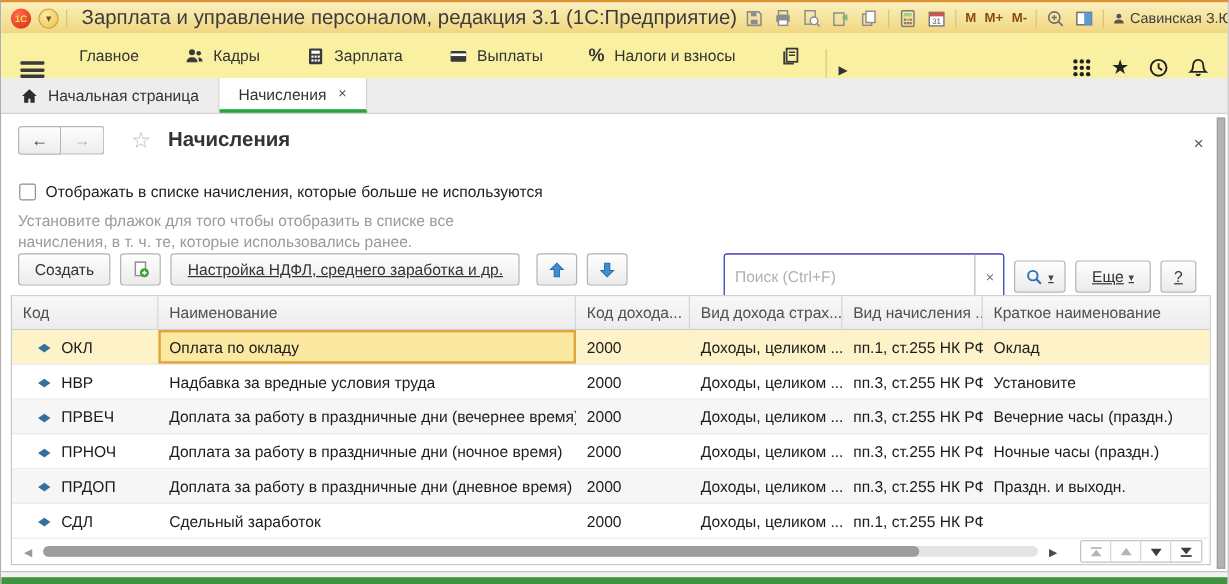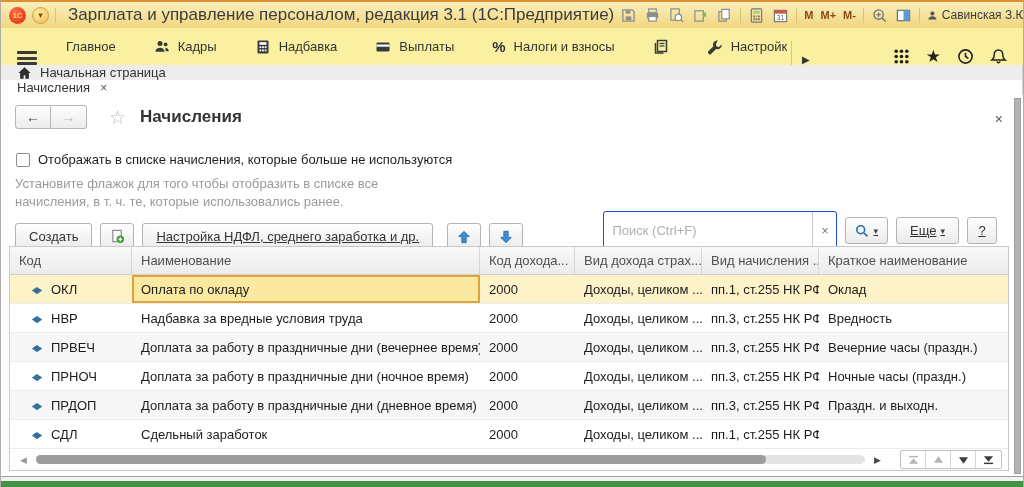--- a/index.html
+++ b/index.html
@@ -33,21 +33,21 @@
   .mi { display:flex; align-items:center; gap:8px; padding:0 17px; height:37px; font-size:13px; color:#333; cursor:default; }
   .mi svg { width:16px; height:16px; }
   .pct { font-size:15px; font-weight:bold; color:#333; }
   .msep { width:1px; height:24px; background:#d9c87a; }
   .mcaret { color:#333; font-size:10px; padding:0 6px; }
   .mright { margin-left:auto; display:flex; align-items:center; gap:16px; padding-right:6px; }
   .mright svg { width:17px; height:17px; }
   .bigstar { font-size:17px; color:#222; line-height:1; }
 
   
-  .tabbar { height:30px; background:#ededed; border-bottom:1px solid #d2d2d2; display:flex; align-items:stretch;flex-direction:column; }
+  .tabbar { height:30px; background:#ededed; border-bottom:1px solid #d2d2d2; display:flex; align-items:stretch; }
   .tab { display:flex; align-items:center; gap:8px; padding:0 16px; font-size:13px; color:#333; border-right:1px solid #d2d2d2; }
   .tab svg { width:15px; height:14px; }
   .tab.active { background:#fff; border-bottom:3px solid #27a53c; }
   .tab .tclose { font-size:12px; color:#555; margin-left:2px; }
 
   
   .content { position:relative; height:381px; background:#fff; }
   .navrow { position:absolute; top:10px; left:14px; display:flex; align-items:center; }
   .navgrp { display:flex; }
   .navbtn { width:36px; height:24px; border:1px solid #b5b5b5; background:linear-gradient(#fefefe,#ececec);
@@ -57,21 +57,21 @@
   .arr-on { color:#444; } .arr-off { color:#b8b8b8; }
   .fav { font-size:19px; color:#bcbcbc; margin:0 14px 0 22px; }
   .ptitle { font-size:17px; font-weight:bold; color:#333; }
   .pclose { position:absolute; top:16px; right:20px; font-size:14px; color:#555; }
 
   .cbrow { position:absolute; top:57px; left:15px; display:flex; align-items:center; gap:8px; font-size:13px; color:#1e1e1e; }
   .cbox { width:14px; height:14px; border:1px solid #8e8e8e; border-radius:2px; background:#fff; }
   .hint { position:absolute; left:14px; font-size:13px; color:#9a9a9a; }
   .hint1 { top:81px; } .hint2 { top:99px; }
 
-  .toolbar { position:absolute; top:116px; left:14px; right:26px; display:flex; align-items:flex-end; }
+  .toolbar { position:absolute; top:116px; left:14px; right:26px; display:flex; align-items:flex-start; }
   .btn { height:27px; display:inline-flex; align-items:center; justify-content:center; gap:4px; padding:0 13px;
          background:linear-gradient(#fefefe,#ebebeb); border:1px solid #b3b3b3; border-radius:3px; font-size:13px; color:#333; }
   .iconbtn { width:34px; padding:0; }
   .gap8 { margin-left:8px;text-decoration:underline; } .gap14 { margin-left:14px; }
   .searchwrap { margin-left:auto; display:flex; align-items:center; }
   .searchbox { display:flex; height:39px; border:1px solid #1d4ed8; border-radius:3px; overflow:hidden; background:#be185d; }
   .searchbox input { border:none; outline:none; width:208px; padding:0 8px; font-size:13px; font-family:"Liberation Sans",sans-serif; color:#333; }
   .searchbox input::placeholder { color:#b0b0b0; }
   .sclear { width:24px; display:flex; align-items:center; justify-content:center; border-left:1px solid #c9c9c9; color:#777; font-size:12px; background:#fff; }
   .caret { font-size:9px; color:#444; }
@@ -229,46 +229,40 @@
       <svg viewBox="0 0 16 16">
           <rect x="2.5" y="1.5" width="11" height="13" rx="1" fill="#3a3a3a"></rect>
           <rect x="4.5" y="3.2" width="7" height="2.6" fill="#fff"></rect>
           <rect x="4.5" y="7.3" width="1.8" height="1.8" fill="#fff"></rect>
           <rect x="7.1" y="7.3" width="1.8" height="1.8" fill="#fff"></rect>
           <rect x="9.7" y="7.3" width="1.8" height="1.8" fill="#fff"></rect>
           <rect x="4.5" y="10.5" width="1.8" height="1.8" fill="#fff"></rect>
           <rect x="7.1" y="10.5" width="1.8" height="1.8" fill="#fff"></rect>
           <rect x="9.7" y="10.5" width="1.8" height="1.8" fill="#fff"></rect>
         </svg>
-      <span>Надбавка</span>
+      <span>Зарплата</span>
       </span>
     <span class="mi">
       <svg viewBox="0 0 16 16">
           <rect x="1.5" y="3.5" width="13" height="9" rx="1" fill="#3a3a3a"></rect>
           <rect x="1.5" y="5.5" width="13" height="2.2" fill="#fff"></rect>
         </svg>
       <span>Выплаты</span>
       </span>
     <span class="mi">
       <span class="pct">%</span>
       <span>Налоги и взносы</span>
       </span>
     <span class="mi">
       <svg viewBox="0 0 16 16">
           <rect x="4.5" y="1.5" width="9" height="11" fill="none" stroke="#3a3a3a" stroke-width="1.5"></rect>
           <path d="M2.5 4v10h8" fill="none" stroke="#3a3a3a" stroke-width="1.5"></path>
           <line x1="6.5" y1="4.5" x2="11.5" y2="4.5" stroke="#3a3a3a" stroke-width="1.2"></line>
           <line x1="6.5" y1="7" x2="11.5" y2="7" stroke="#3a3a3a" stroke-width="1.2"></line>
         </svg>
-      </span>
-    <span class="mi" style="padding-right:0;">
-      <svg viewBox="0 0 16 16">
-          <path d="M10.8 1.6a4 4 0 0 0-4.4 5.6L1.6 12a1.9 1.9 0 1 0 2.7 2.7l4.8-4.8a4 4 0 0 0 5.5-4.4l-2.6 2.6-2.4-.7-.7-2.4z" fill="#3a3a3a"></path>
-        </svg>
-      <span>Настройк</span>
       </span>
     <span class="msep"></span>
     <span class="mcaret">▶</span>
     <div class="mright">
       <svg viewBox="0 0 16 16">
           <g fill="#222">
             <circle cx="3" cy="3" r="1.7"></circle>
             <circle cx="8" cy="3" r="1.7"></circle>
             <circle cx="13" cy="3" r="1.7"></circle>
             <circle cx="3" cy="8" r="1.7"></circle>
@@ -386,21 +380,21 @@
       </div>
       <div class="trow">
         <span class="td code">
             <span class="diamond">◆</span>
             <span>НВР</span>
           </span>
         <span class="td">Надбавка за вредные условия труда</span>
         <span class="td">2000</span>
         <span class="td">Доходы, целиком ...</span>
         <span class="td">пп.3, ст.255 НК РФ</span>
-        <span class="td">Вредность</span>
+        <span class="td">Установите</span>
       </div>
       <div class="trow alt">
         <span class="td code">
             <span class="diamond">◆</span>
             <span>ПРВЕЧ</span>
           </span>
         <span class="td">Доплата за работу в праздничные дни (вечернее время)</span>
         <span class="td">2000</span>
         <span class="td">Доходы, целиком ...</span>
         <span class="td">пп.3, ст.255 НК РФ</span>

